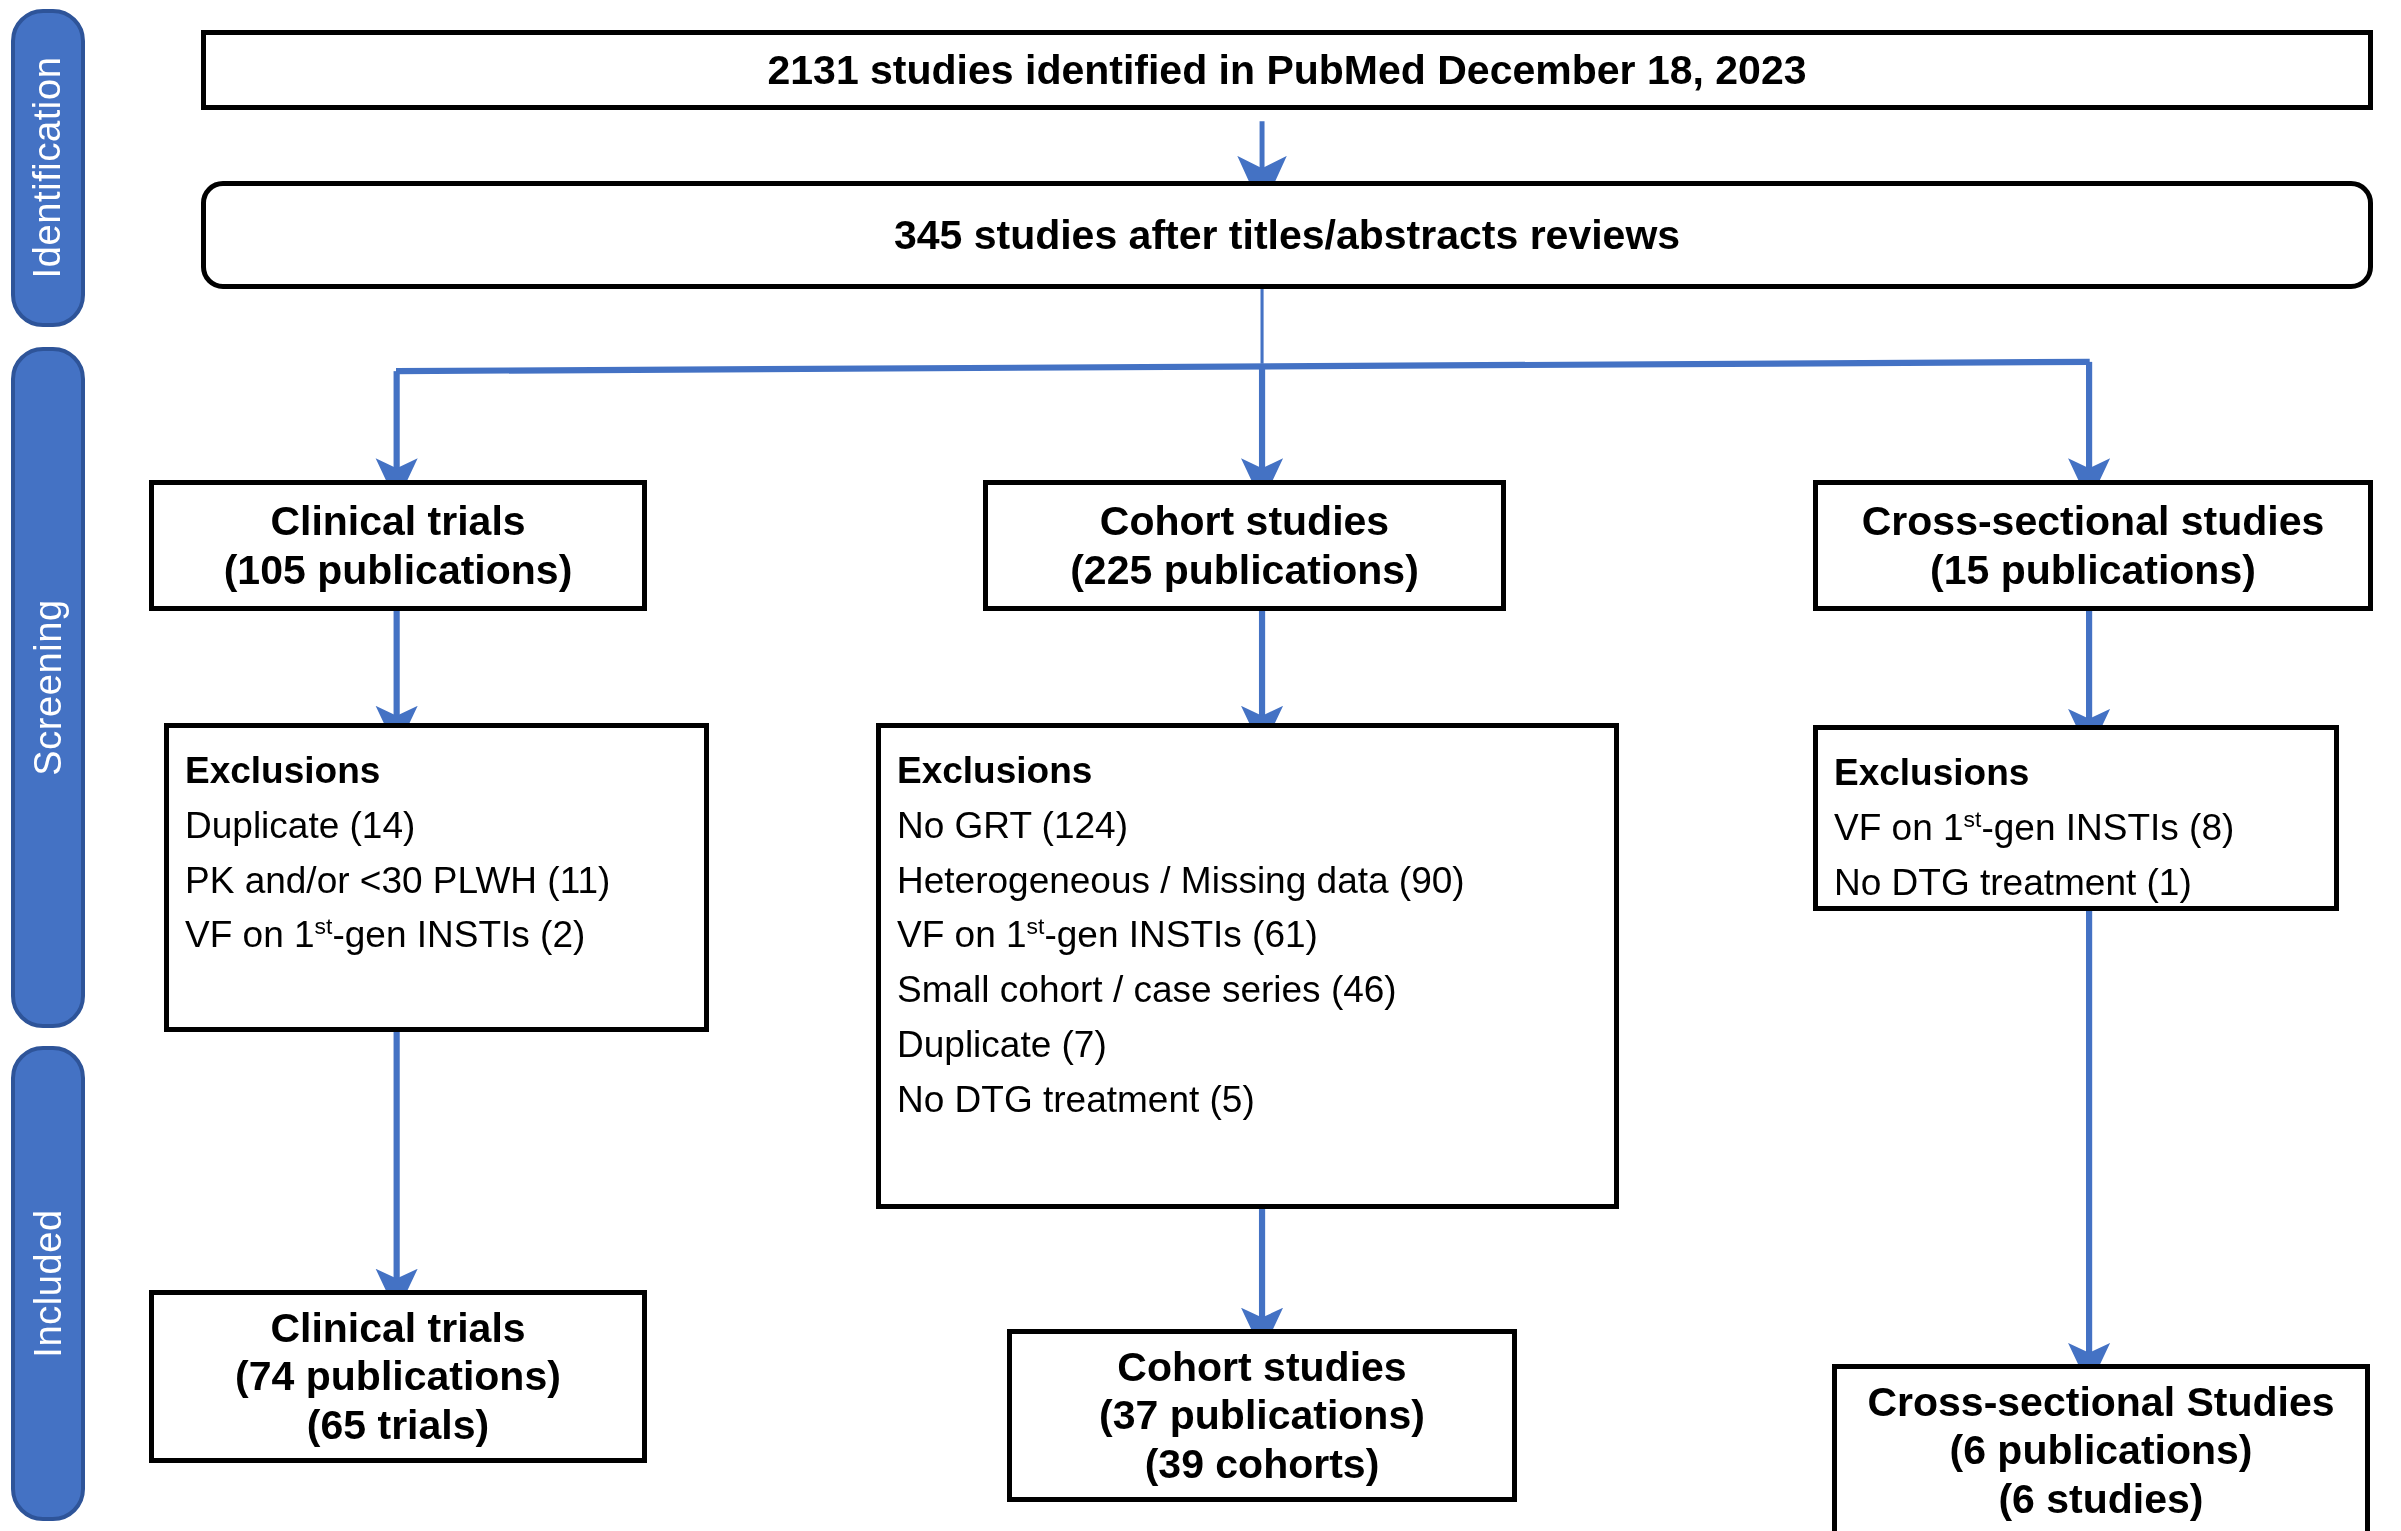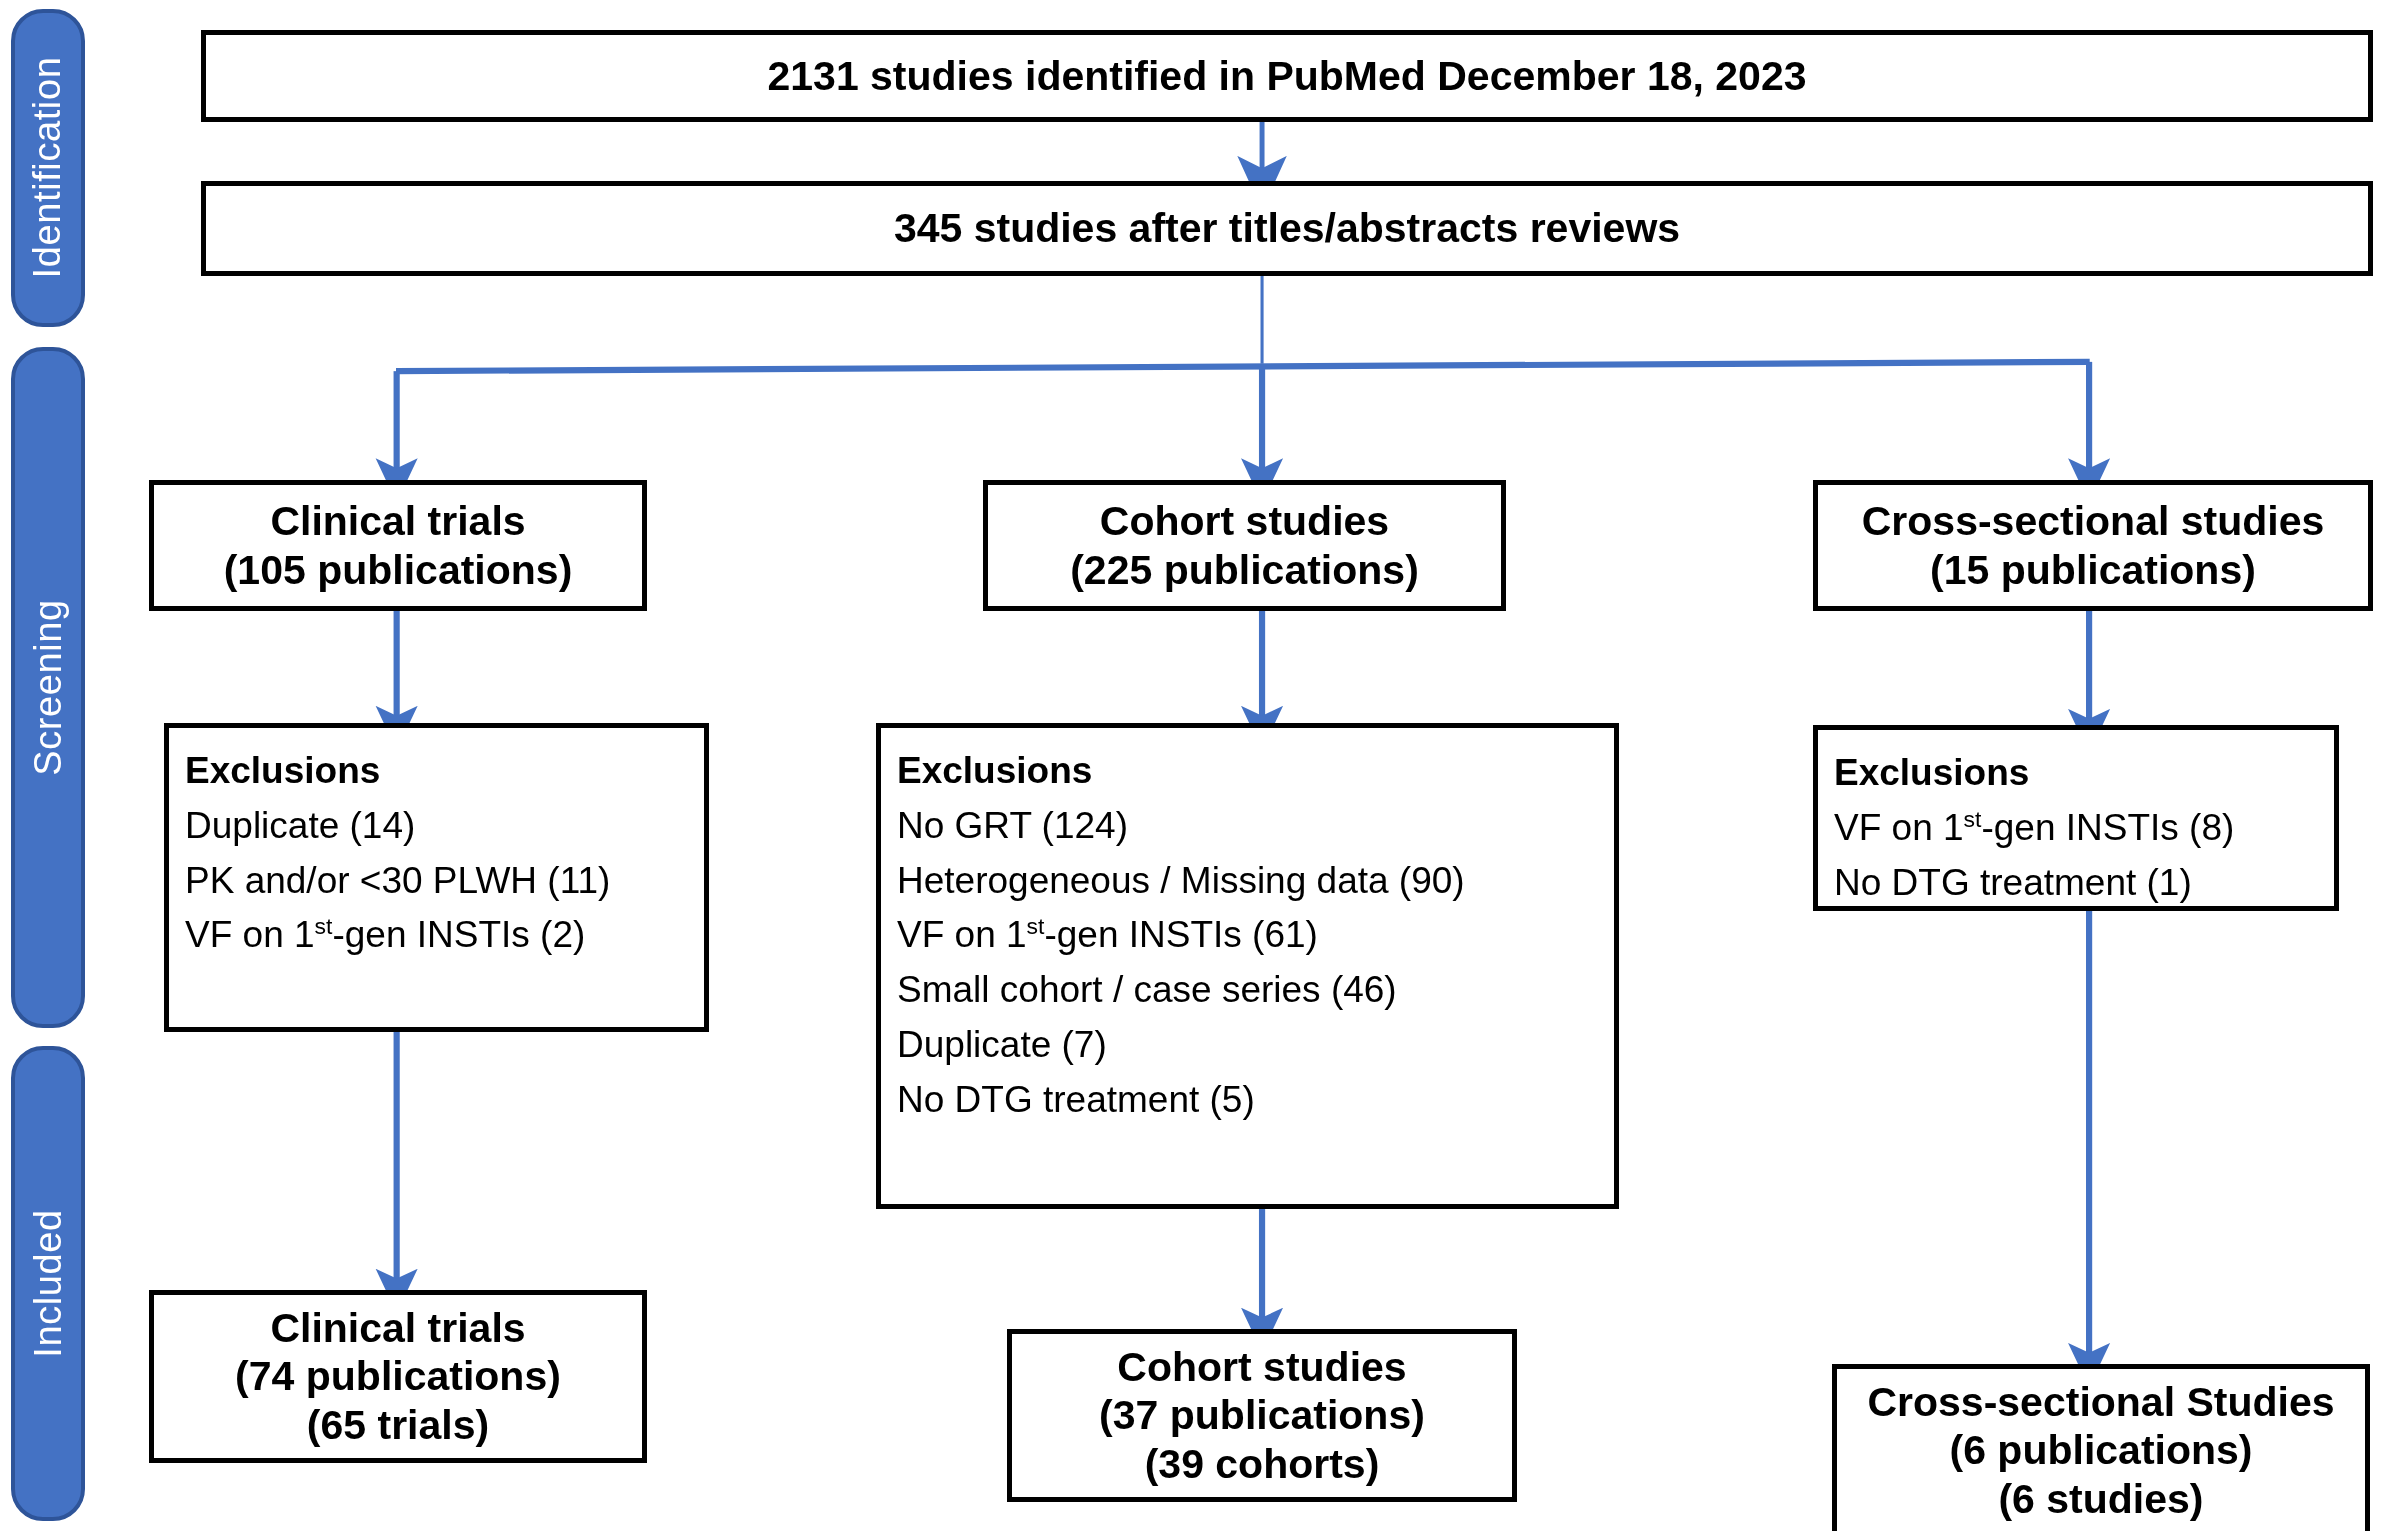--- a/index.html
+++ b/index.html
@@ -133,25 +133,25 @@
   </div>
 
   <div class="phase-pill" style="left:11px; top:347px; width:74px; height:681px;">
     <span class="phase-label">Screening</span>
   </div>
 
   <div class="phase-pill" style="left:11px; top:1046px; width:74px; height:475px;">
     <span class="phase-label">Included</span>
   </div>
 
-  <div class="flow-box center-text" style="left:201px; top:30px; width:2172px; height:92px;">
+  <div class="flow-box center-text" style="left:201px; top:30px; width:2172px; height:80px;">
     <div class="line">2131 studies identified in PubMed December 18, 2023</div>
   </div>
 
-  <div class="flow-box center-text" style="left:201px; top:181px; width:2172px; height:95px;">
+  <div class="flow-box center-text" style="left:201px; top:181px; width:2172px; height:108px;border-radius:22px;">
     <div class="line">345 studies after titles/abstracts reviews</div>
   </div>
 
   <div class="flow-box center-text" style="left:149px; top:480px; width:498px; height:131px;">
     <div class="line">Clinical trials</div>
     <div class="line">(105 publications)</div>
   </div>
 
   <div class="flow-box center-text" style="left:983px; top:480px; width:523px; height:131px;">
     <div class="line">Cohort studies</div>

